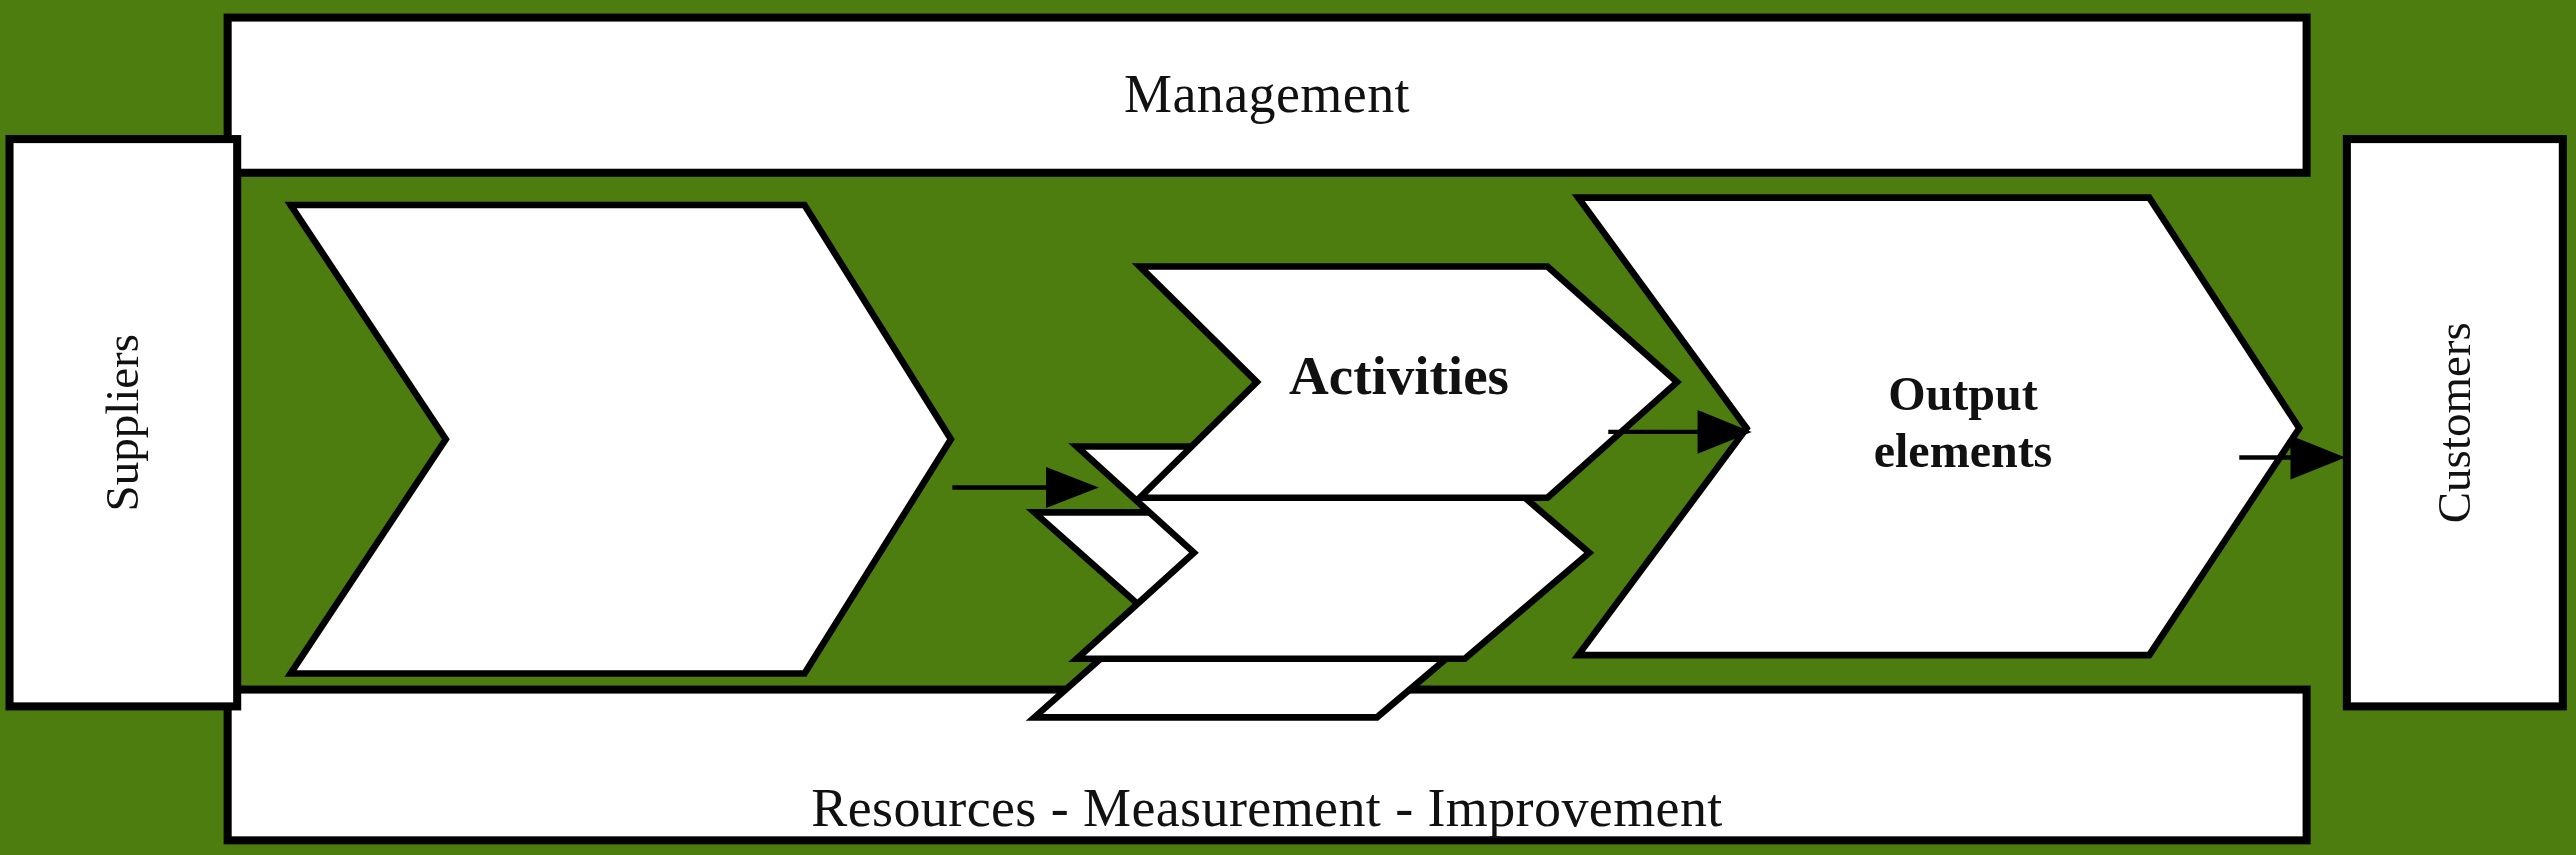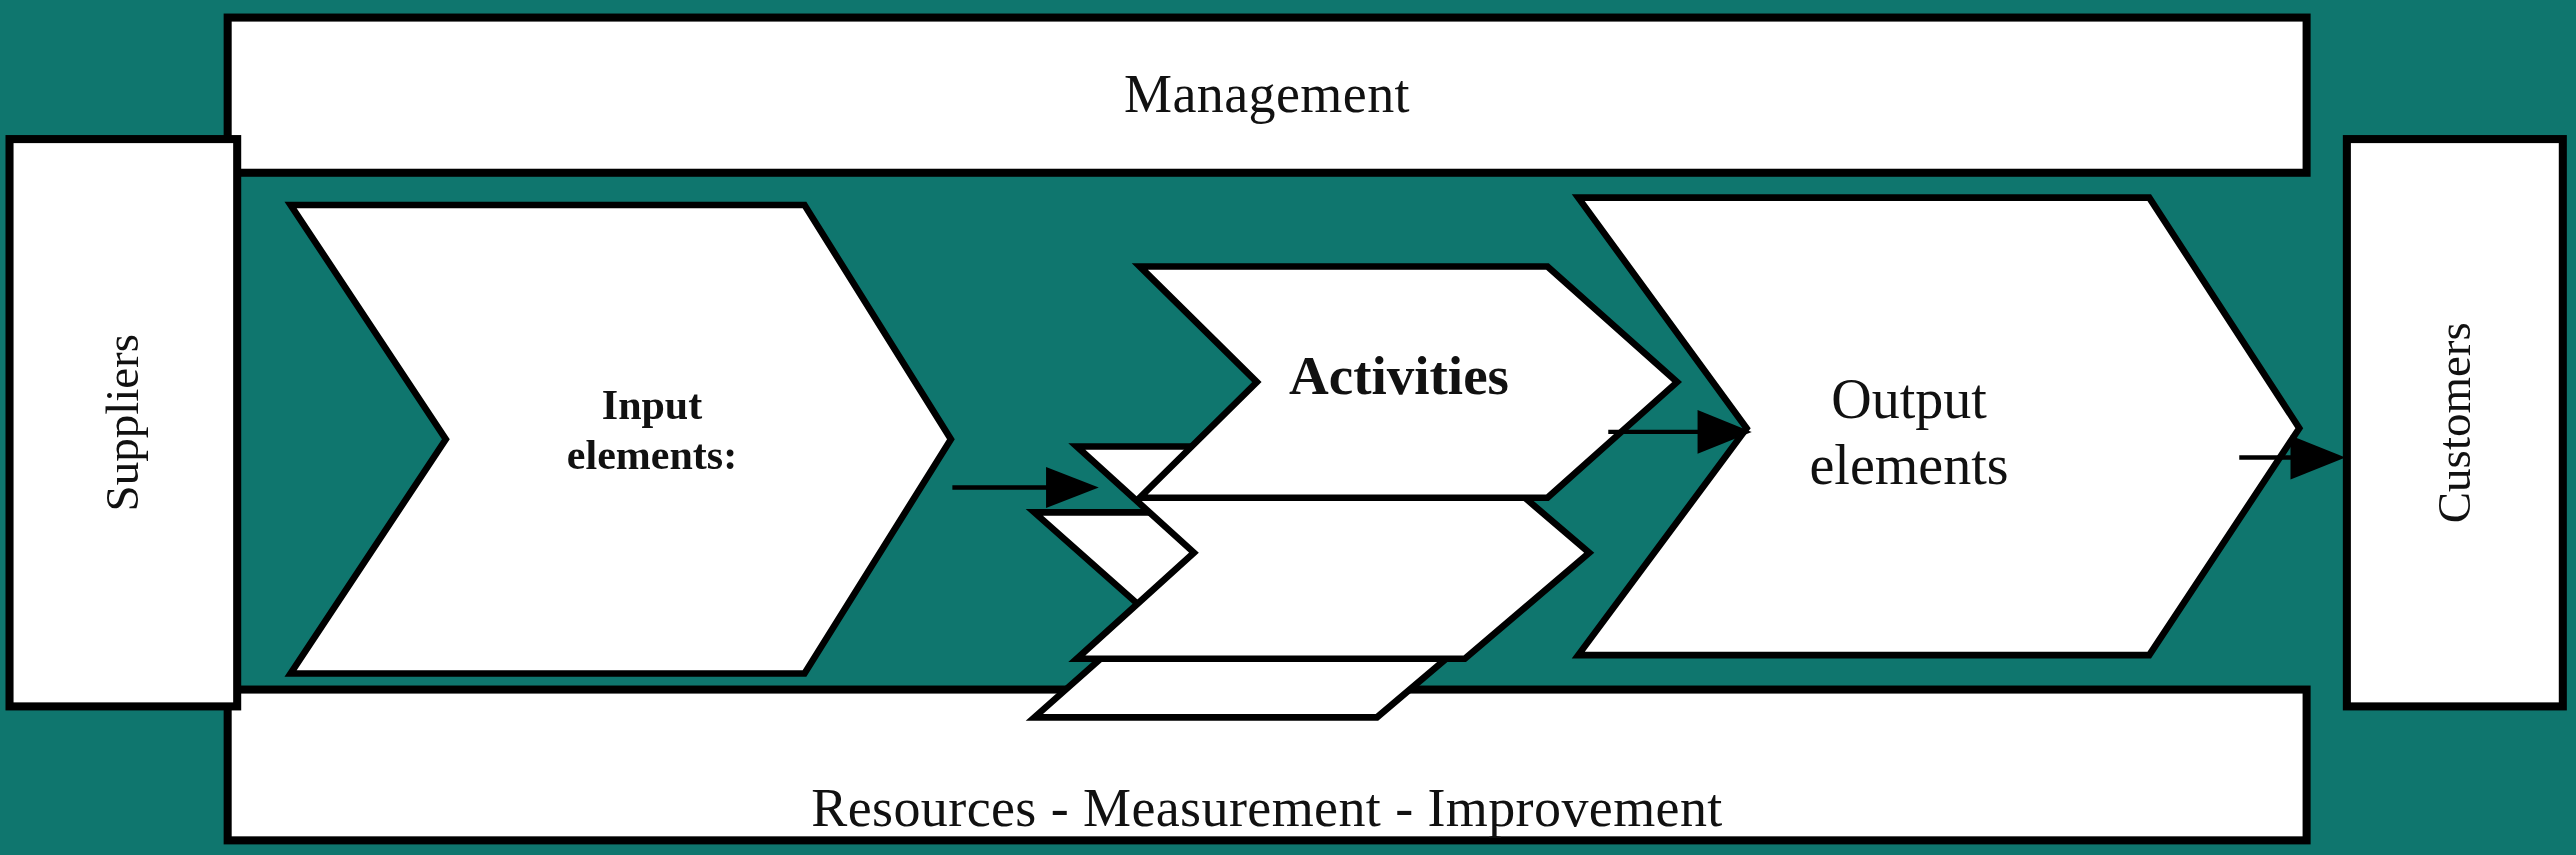--- a/index.html
+++ b/index.html
@@ -2,21 +2,21 @@
 <html style="font-size:11.7px"><head>
 <meta charset="utf-8">
 <title>Process Diagram</title>
 <style>
   html,body{margin:0;padding:0;background:#ffffff;}
   body{
     font-family:"Liberation Serif", serif;
     width:2576px;height:855px;
     overflow:hidden;
   }
-  #stage{position:relative;width:2576px;height:855px;background:#0f766e;}
+  #stage{position:relative;width:2576px;height:855px;background:#4d7c0f;}
   #diagram-svg{position:absolute;left:0;top:0;width:2576px;height:855px;}
   .lbl{
     position:absolute;
     color:#111111;
     white-space:nowrap;
     font-family:"Liberation Serif", serif;
     text-align:center;
     line-height:1.18;
     user-select:none;
   }
@@ -44,22 +44,22 @@
   #label-customers span{transform:rotate(-90deg);display:inline-block;}
   #label-input{
     left:513px;top:381px;width:278px;
     font-size:42px;font-weight:bold;
   }
   #label-activities{
     left:1245px;top:344px;width:308px;
     font-size:55px;font-weight:bold;
   }
   #label-output{
-    left:1755px;top:366px;width:308px;
-    font-size:56px;font-weight:normal;
+    left:1809px;top:366px;width:308px;
+    font-size:48px;font-weight:bold;
   }
   .lbl .ln{display:block;}
 </style>
 </head>
 <body>
 
 <div id="stage">
 
   <svg id="diagram-svg" viewBox="0 0 3517 1168" xmlns="http://www.w3.org/2000/svg">
 
@@ -107,24 +107,20 @@
   </div>
 
   <div class="lbl" id="label-suppliers">
     <span>Suppliers</span>
   </div>
 
   <div class="lbl" id="label-customers">
     <span>Customers</span>
   </div>
 
-  <div class="lbl" id="label-input">
-    <span class="ln">Input</span>
-    <span class="ln">elements:</span>
-  </div>
 
   <div class="lbl" id="label-activities">
     <span class="ln">Activities</span>
   </div>
 
   <div class="lbl" id="label-output">
     <span class="ln">Output</span>
     <span class="ln">elements</span>
   </div>
 

